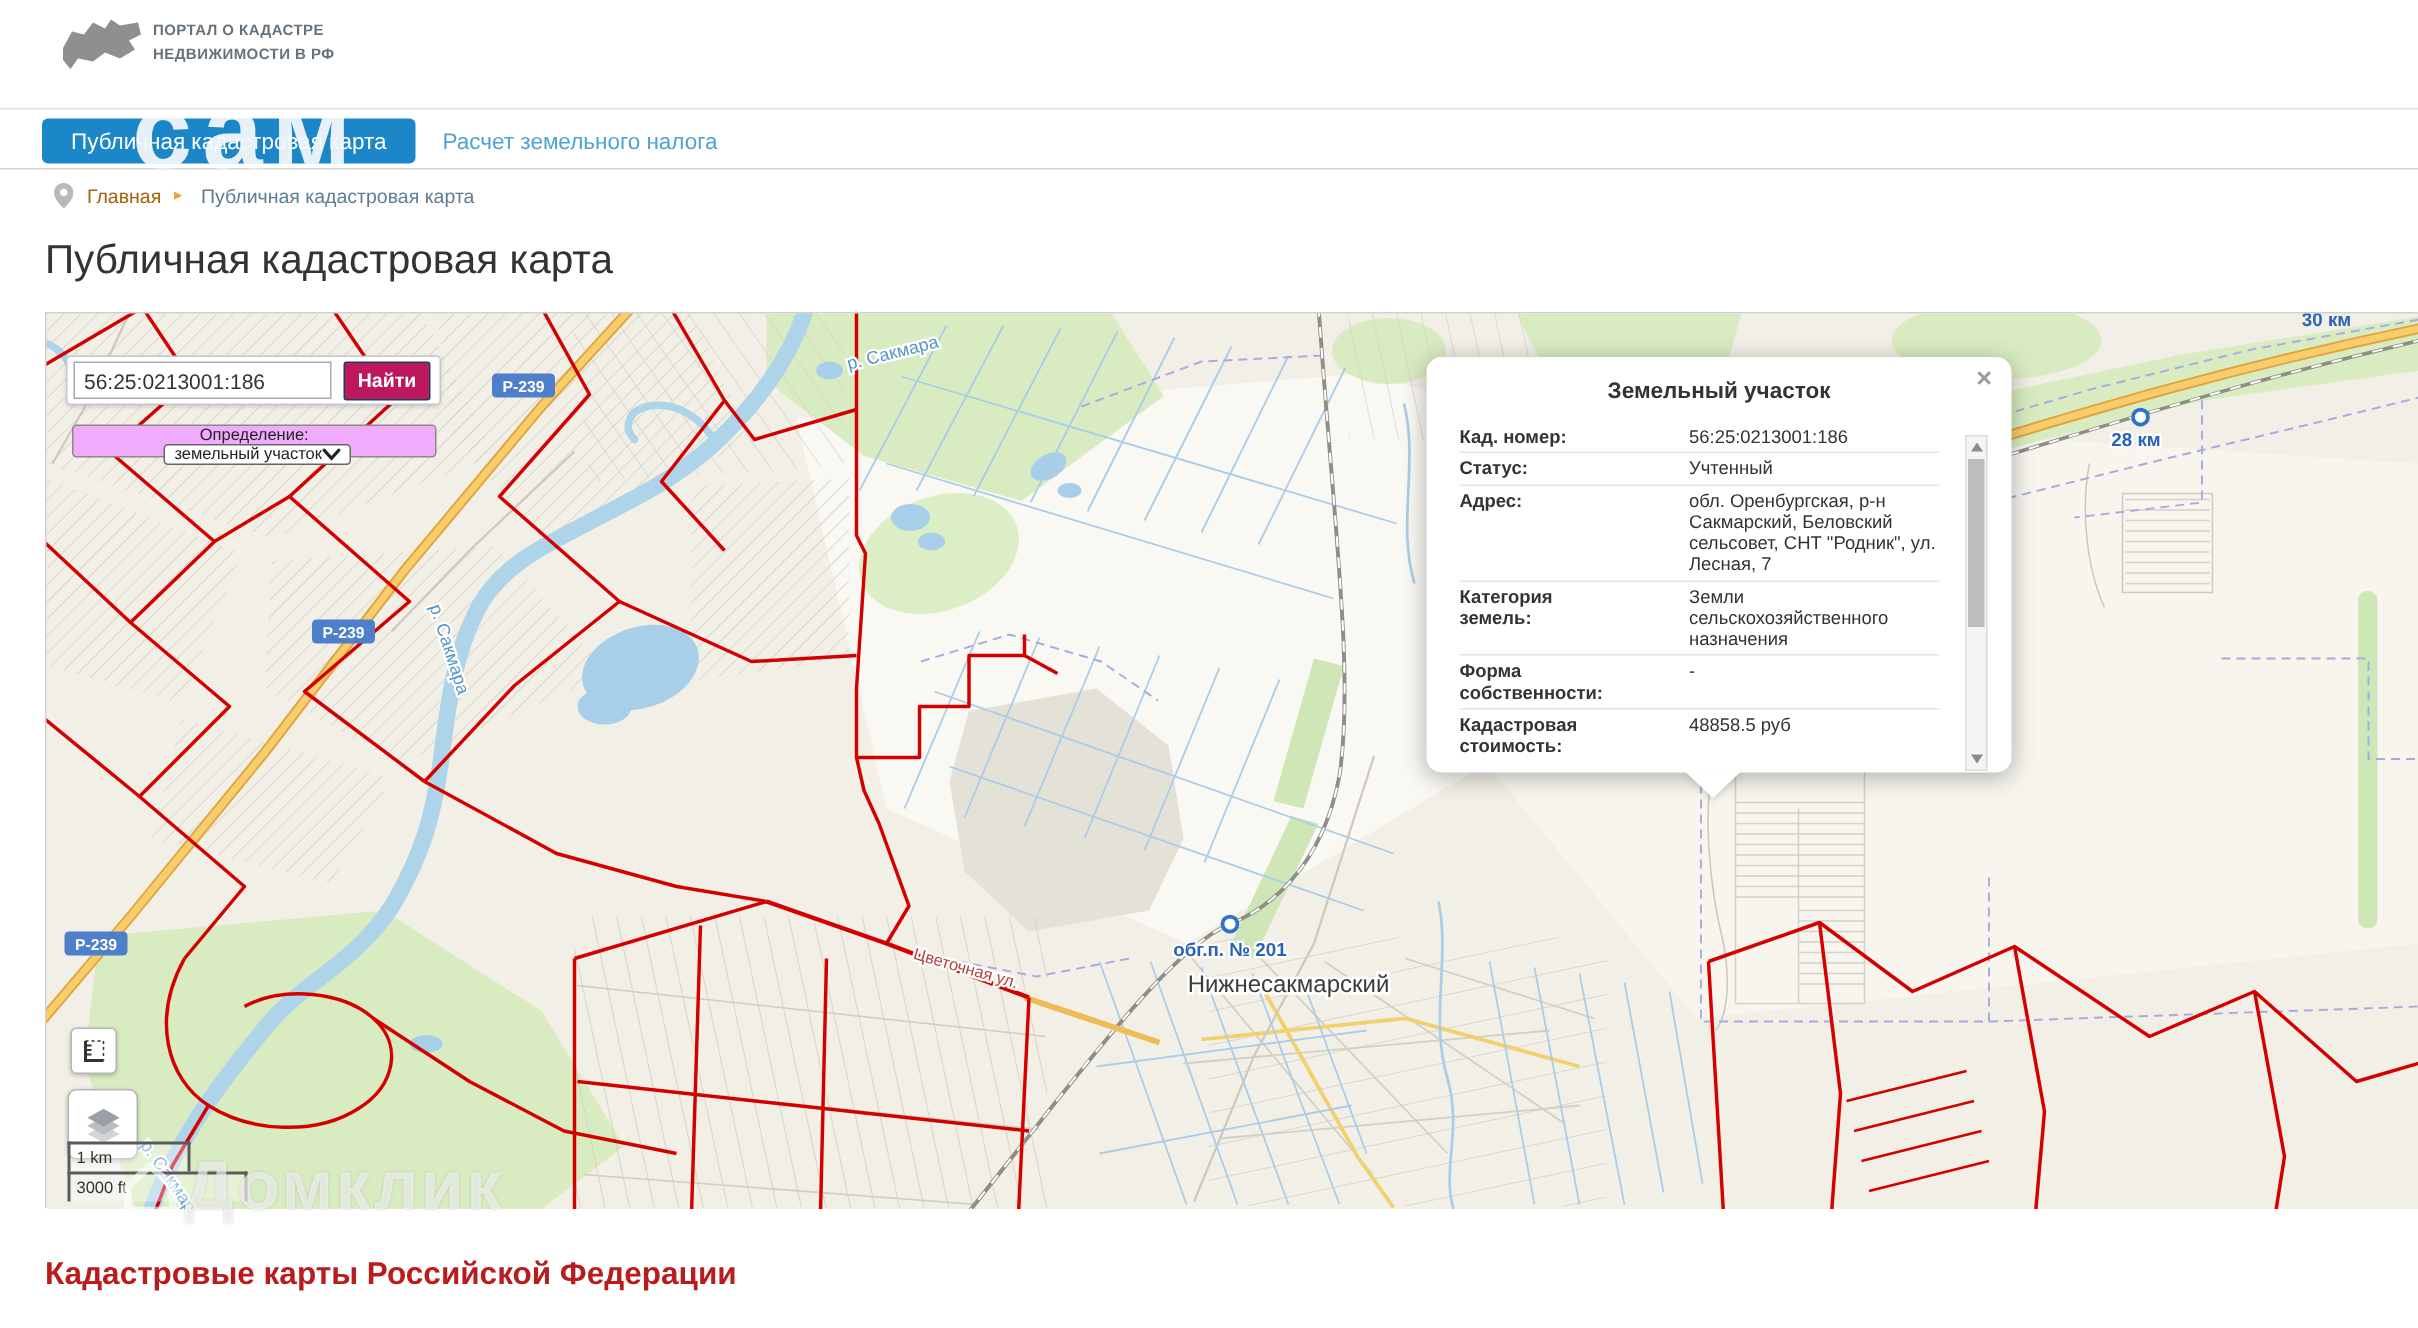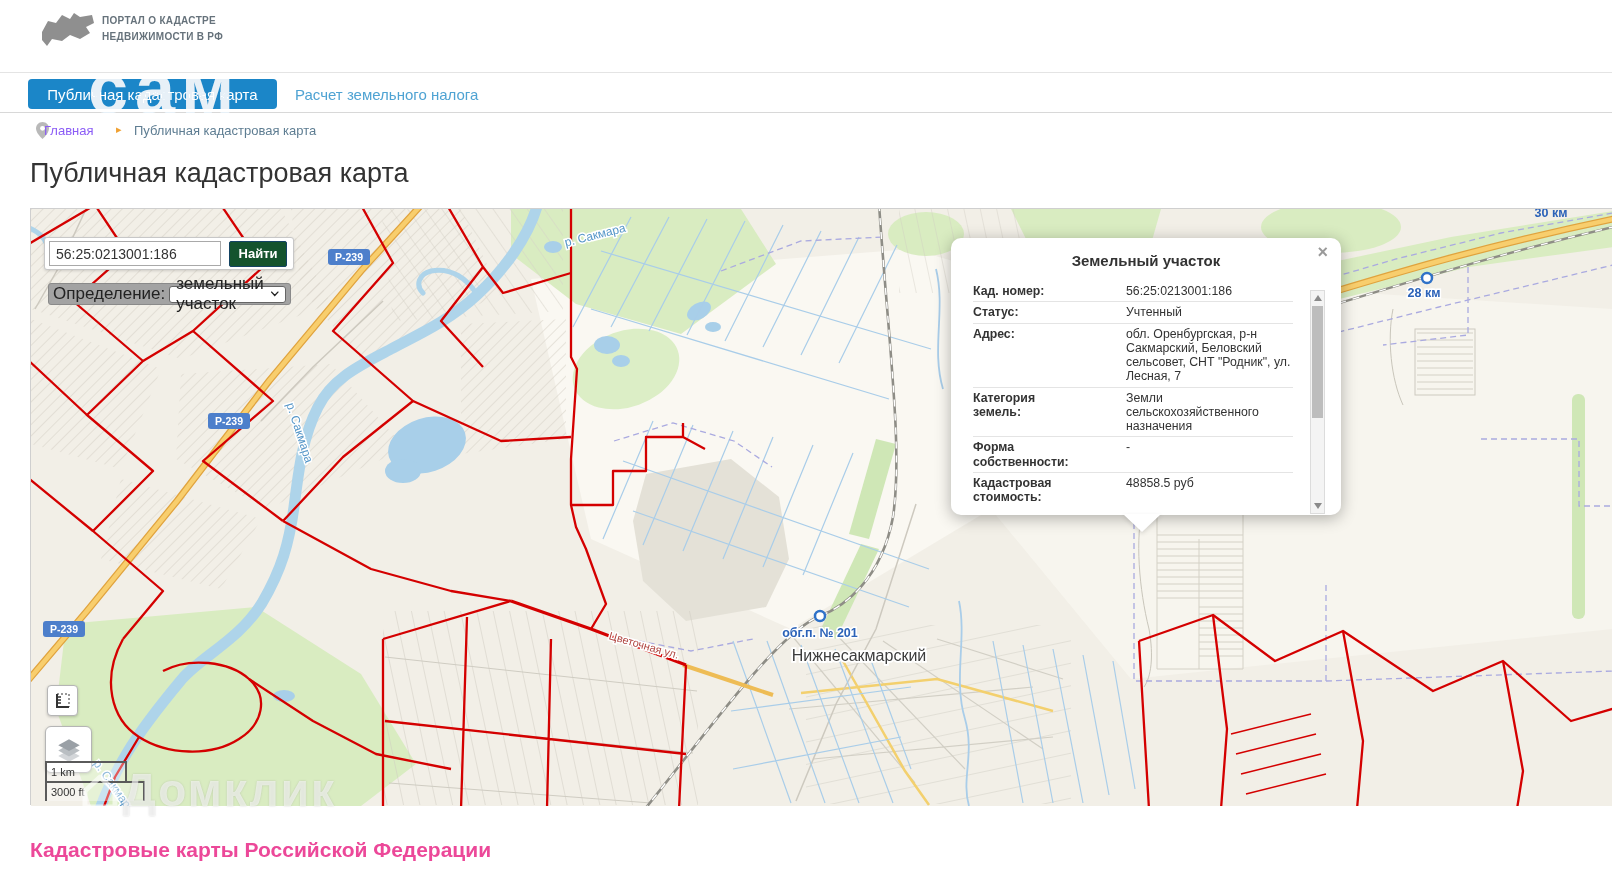--- a/index.html
+++ b/index.html
@@ -17,57 +17,57 @@
   .tab-active { position:absolute; left:28px; top:6px; width:249px; height:30px; background:#1b86c8;
                 border-radius:4px; color:#fff; font-size:15px; display:flex; align-items:center;
                 justify-content:center; cursor:pointer; }
   .tab-link { position:absolute; left:295px; top:6px; height:30px; display:flex; align-items:center;
               color:#4fa3d3; font-size:15px; cursor:pointer; }
   .hdr-watermark { position:absolute; left:88px; top:-26px; font-size:72px; font-weight:bold;
                    color:#e7f0f7; mix-blend-mode:lighten; pointer-events:none; letter-spacing:6px; }
 
   .breadcrumb { position:absolute; left:0; top:120px; width:1612px; height:22px; font-size:13px; }
   .bc-pin { position:absolute; left:36px; top:2px; }
-  .bc-home { position:absolute; left:44px; top:3px; color:#8b5cf6; cursor:pointer; }
+  .bc-home { position:absolute; left:58px; top:3px; color:#a16207; cursor:pointer; }
   .bc-sep { position:absolute; left:116px; top:3px; color:#f0a030; font-size:11px; }
   .bc-cur { position:absolute; left:134px; top:3px; color:#5e7d92; }
 
   h1.page-title { position:absolute; left:30px; top:158px; font-size:27px; font-weight:400; color:#333; }
 
   
   .map { position:absolute; left:30px; top:208px; width:1582px; height:597px;
          border:1px solid #cfcfcf; border-right:none; background:#f2efe7; }
   .map svg.canvas { position:absolute; left:0; top:0; width:1582px; height:597px; display:block; }
 
   .search-panel { position:absolute; left:13px; top:28px; width:250px; height:33px; background:#fff;
                   border:1px solid #c7c7c7; border-radius:3px; display:flex; align-items:center;
                   padding:0 4px; gap:8px; z-index:5; box-shadow:0 1px 3px rgba(0,0,0,.15); }
   .search-input { width:172px; height:25px; border:1px solid #a9a9a9; font-size:14px; padding:0 6px;
                   color:#333; font-family:"Liberation Sans",sans-serif; }
-  .search-btn { width:58px; height:26px; background:#14532d; border:1px solid #134363; border-radius:2px;
+  .search-btn { width:58px; height:26px; background:#be185d; border:1px solid #134363; border-radius:2px;
                 color:#fff; font-size:13px; font-weight:bold; cursor:pointer;
                 font-family:"Liberation Sans",sans-serif; }
-  .determ-panel { position:absolute; left:17px; top:74px; width:243px; height:22px; background:#a3a3a3;
+  .determ-panel { position:absolute; left:17px; top:74px; width:243px; height:22px; background:#f0abfc;
                   border:1px solid #8a8a8a; border-radius:3px; display:flex; align-items:center;
-                  padding:0 4px; z-index:5; font-size:17px; color:#222; }
+                  padding:0 4px; z-index:5; font-size:11px; color:#222;flex-direction:column; }
   .determ-select { margin-left:4px; flex:1; height:17px; border:1px solid #666; border-radius:3px;
                    display:flex; align-items:center; justify-content:space-between; padding:0 6px;
                    cursor:pointer; background:#fff; }
 
   .tool-btn { position:absolute; background:#fff; border:1px solid #b5b5b5; z-index:5; cursor:pointer;
               display:flex; align-items:center; justify-content:center;
               box-shadow:0 1px 3px rgba(0,0,0,.2); }
   .ruler-btn { left:16px; top:476px; width:31px; height:31px; border-radius:4px; }
   .layers-btn { left:14px; top:517px; width:47px; height:47px; border-radius:6px; }
 
   .scalebar { position:absolute; left:14px; top:552px; z-index:5; font-size:11px; color:#333; }
   .scale-unit { border:2px solid #5a5a5a; border-bottom:none; padding:0 4px 2px 4px; height:20px;
                 line-height:18px; background:rgba(255,255,255,.35); }
   .scale-km { width:82px; }
-  .scale-ft { width:100px; }
+  .scale-ft { width:120px; }
 
   .dom-watermark { position:absolute; left:46px; top:554px; display:flex; align-items:center; 
                    z-index:6; pointer-events:none; }
   .dom-watermark span { font-size:46px; font-weight:bold; color:rgba(255,255,255,.6);
                         text-shadow:0 0 2px rgba(130,130,130,.35); letter-spacing:2px; }
 
   
   .popup { position:absolute; left:920px; top:29px; width:390px; height:277px; background:#fff;
            border-radius:10px; box-shadow:0 3px 16px rgba(0,0,0,.3); z-index:10; }
   .popup-tail { position:absolute; left:172px; bottom:-17px; width:0; height:0;
@@ -86,21 +86,21 @@
   .scroll-arrow { position:absolute; left:0; width:13px; height:12px; display:flex; align-items:center;
                   justify-content:center; cursor:pointer; }
   .arrow-up { top:1px; } .arrow-down { bottom:1px; }
   .tri-up { width:0;height:0;border-left:4px solid transparent;border-right:4px solid transparent;
             border-bottom:6px solid #8a8a8a; }
   .tri-down { width:0;height:0;border-left:4px solid transparent;border-right:4px solid transparent;
               border-top:6px solid #8a8a8a; }
   .scroll-thumb { position:absolute; left:1px; top:15px; width:11px; height:112px; background:#bdbdbd;
                   cursor:pointer; }
 
-  h2.footer-heading { position:absolute; left:30px; top:838px; font-size:21px; font-weight:600; color:#ec4899; }
+  h2.footer-heading { position:absolute; left:30px; top:838px; font-size:21px; font-weight:600; color:#b91c1c; }
 </style>
 </head>
 <body>
 
 <div class="page">
 
   <svg class="logo" viewBox="0 0 56 46">
     <path fill="#8f8f8f" d="M2,24 L8,13 L16,15 L22,7 L30,11 L34,5 L40,9 L52,7 L54,15 L46,19 L50,25 L40,31 L30,27 L22,33 L12,31 L7,38 L2,32 Z"></path>
   </svg>
   <div class="site-title">

